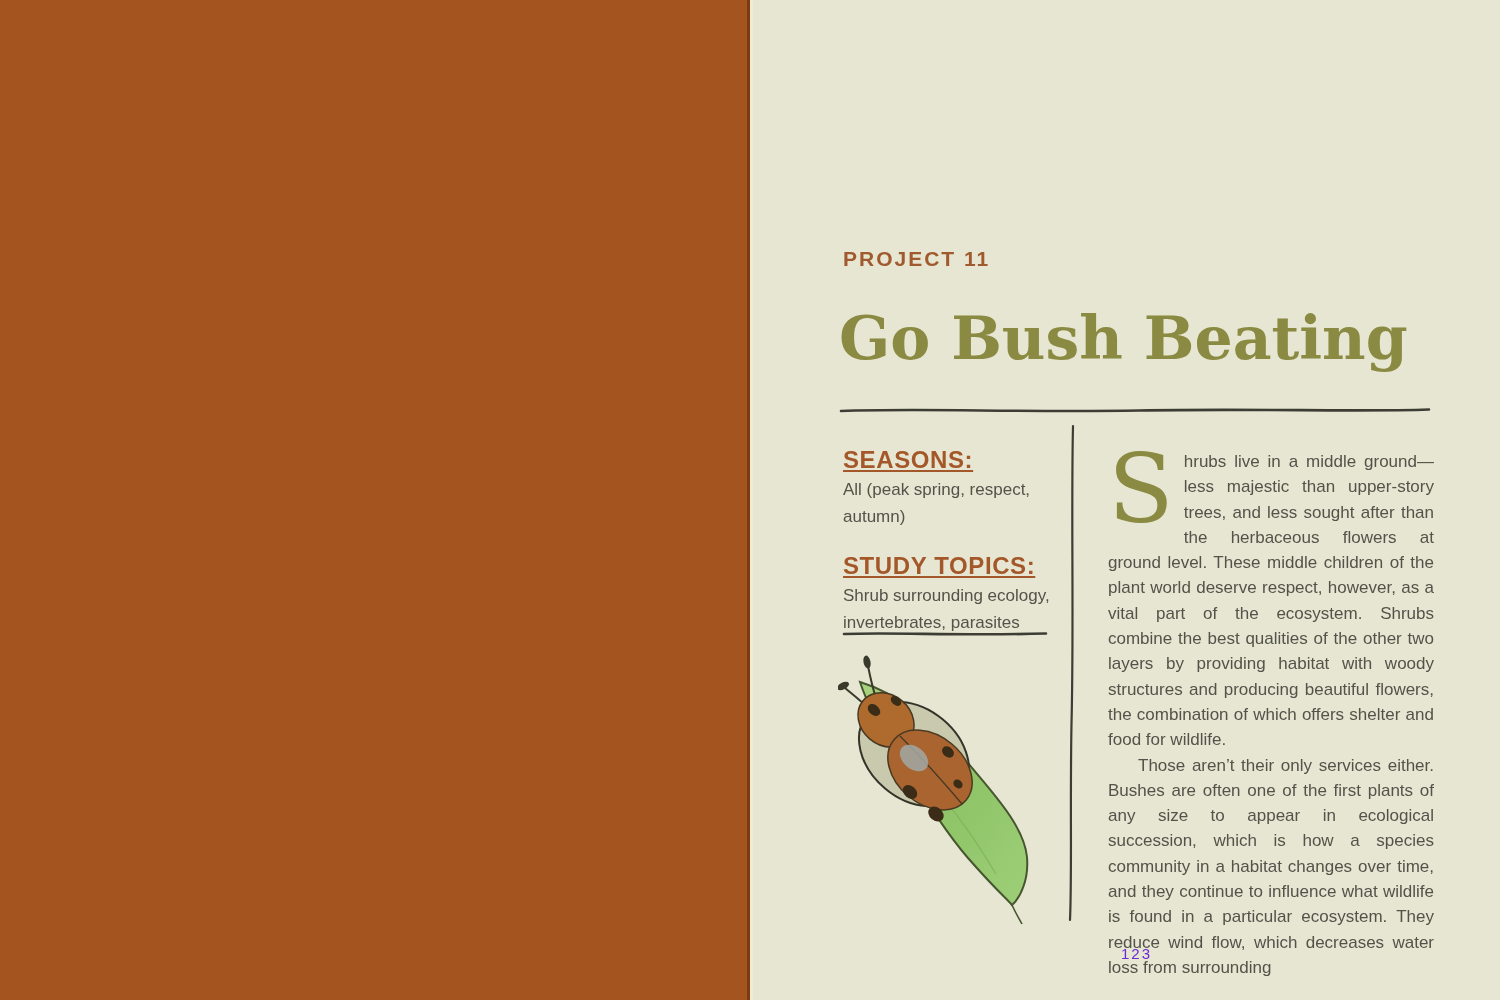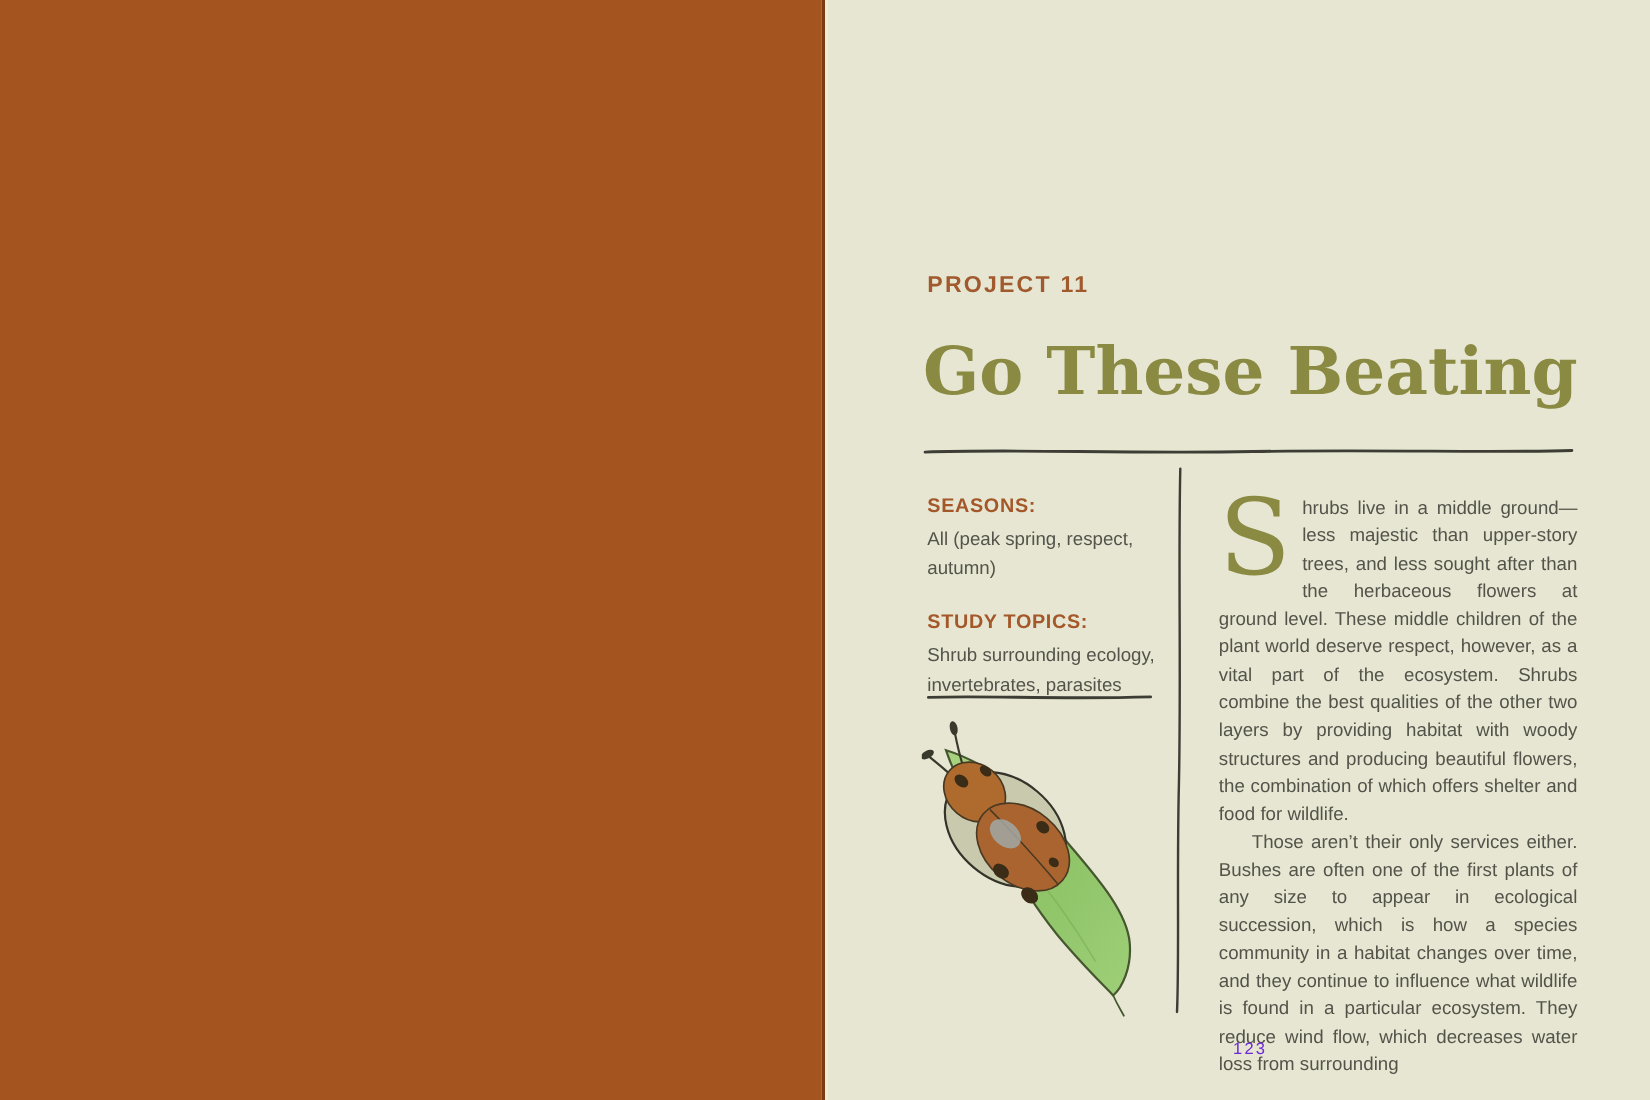--- a/index.html
+++ b/index.html
@@ -37,22 +37,22 @@
   }
   .title-rule{position:absolute;left:86px;top:404px;}
   .info-rule{position:absolute;left:89px;top:628px;}
   .column-divider{position:absolute;left:313px;top:424px;}
 
   .info-col{
     position:absolute;left:90px;top:446px;width:218px;
     color:#53534a;font-size:17px;line-height:27px;
   }
   .info-label{
-    font-weight:bold;color:#a4582a;font-size:18px;
-    letter-spacing:0.6px;margin-bottom:3px;
+    font-weight:bold;color:#a4582a;font-size:24px;
+    letter-spacing:0.6px;margin-bottom:3px;text-decoration:underline;
   }
   .info-label.second{margin-top:22px;}
 
   .beetle-illo{position:absolute;left:85px;top:652px;}
 
   .body-col{
     position:absolute;left:355px;top:449px;width:326px;
     color:#53534a;font-size:17px;line-height:25.3px;
     text-align:justify;
   }
@@ -76,21 +76,21 @@
 <div class="spread">
 
   <div class="left-cover"></div>
   <div class="gutter-shadow"></div>
   <div class="gutter-highlight"></div>
 
   <div class="right-page">
 
     <div class="project-label">PROJECT 11</div>
 
-    <h1 class="page-title">Go These Beating</h1>
+    <h1 class="page-title">Go Bush Beating</h1>
 
     <svg class="title-rule" width="592" height="12" viewBox="0 0 592 12">
       <path d="M2,7 C80,4 180,8.5 300,6.5 C420,4.5 520,8 590,5.5" stroke="#3d3d35" stroke-width="2.6" fill="none" stroke-linecap="round"></path>
     </svg>
 
     <div class="info-col">
       <div class="info-label">SEASONS:</div>
       <div class="info-value">All (peak spring, respect, autumn)</div>
       <div class="info-label second">STUDY TOPICS:</div>
       <div class="info-value">Shrub surrounding ecology, invertebrates, parasites</div>

